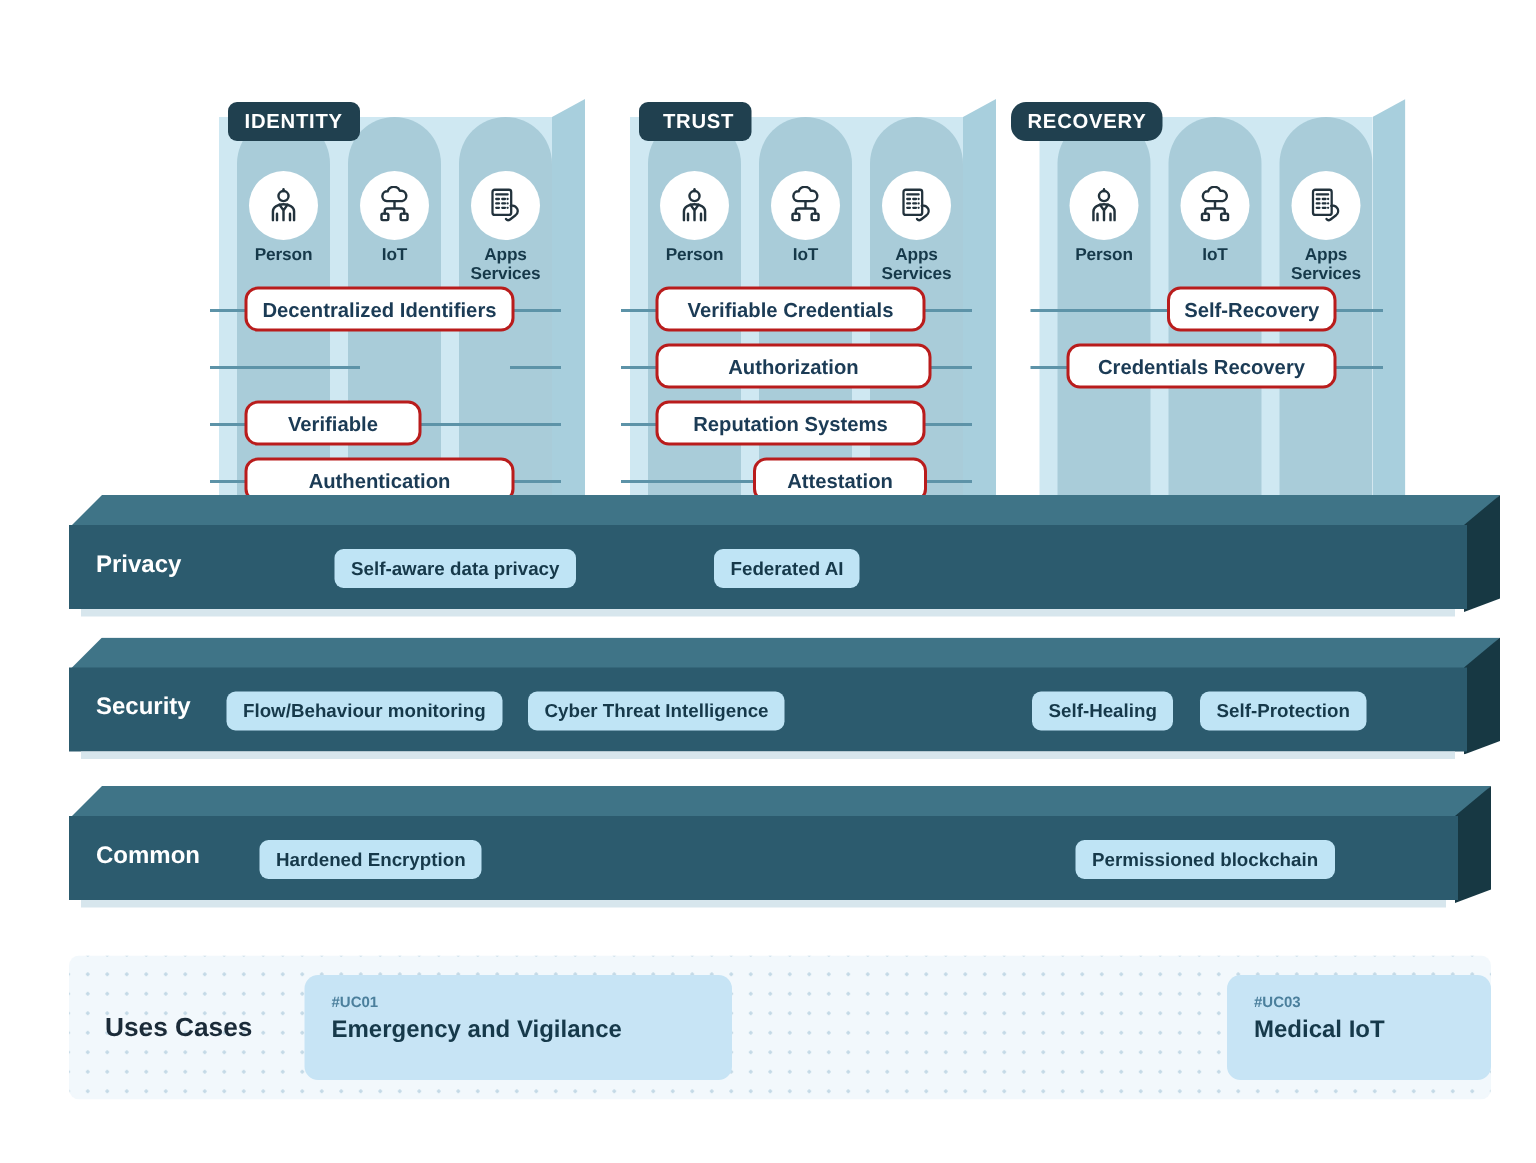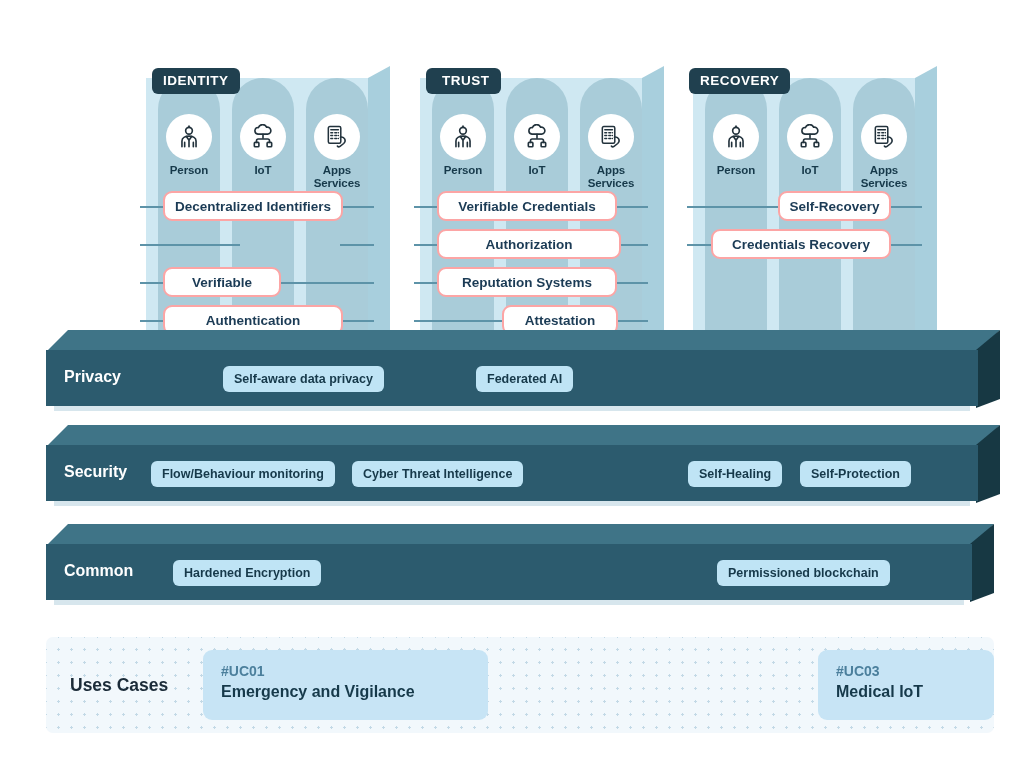--- a/index.html
+++ b/index.html
@@ -48,21 +48,21 @@
   
   .conn {
     position: absolute; height: 2px; background: #5d93a8;
   }
 
   
   .cap {
     position: absolute;
     height: 30px;
     background: #ffffff;
-    border: 2px solid #fca5a5;
+    border: 2px solid #b91c1c;
     border-radius: 9px;
     display: flex; align-items: center; justify-content: center;
     font-size: 13.5px; font-weight: 700; color: #1b3b55;
     white-space: nowrap; padding: 0 12px;
     z-index: 6;
   }
 
   
   .ptitle {
     position: absolute; top: 0; left: 8px;
@@ -115,21 +115,21 @@
   }
   #uc-title {
     position: absolute; left: 24px; top: 50%; transform: translateY(-50%);
     font-size: 17.5px; font-weight: 700; color: #1b2b38;
   }
   .uc-card {
     position: absolute; top: 13px; height: 70px;
     background: #c7e4f5; border-radius: 9px;
     padding: 13px 18px 0 18px;
   }
-  .uc-id { font-size: 14px; font-weight: 700; color: #4b7f9c; margin-bottom: 4px; }
+  .uc-id { font-size: 10px; font-weight: 700; color: #4b7f9c; margin-bottom: 4px; }
   .uc-name { font-size: 16px; font-weight: 700; color: #16394a; white-space: nowrap; }
 </style>
 </head>
 <body>
 
 <div id="stage">
 
   <div class="pillar" style="left:146px; top:66px; width:244px; height:281px; z-index:2;">
     <div class="pillar-side"></div>
     <div class="pillar-body">
@@ -250,21 +250,21 @@
   <div class="cap" style="left:502px; top:305px; width:116px;">Attestation</div>
 
   <div class="pillar" style="left:693px; top:66px; width:244px; height:281px; z-index:2;">
     <div class="pillar-side"></div>
     <div class="pillar-body">
       <div class="col c1"></div>
       <div class="col c2"></div>
       <div class="col c3"></div>
     </div>
   </div>
-  <div class="ptitle" style="left:689px; top:68px;">RECOVERY</div>
+  <div class="ptitle" style="left:674px; top:68px;border-radius:10px;">RECOVERY</div>
 
   <div style="position:absolute; left:705px; top:100px; width:62px; height:95px; z-index:5;">
     <div class="icon-circle">
       <svg viewBox="0 0 24 24" fill="none" stroke="#22323c" stroke-width="1.5" stroke-linecap="round" stroke-linejoin="round">
         <circle cx="12" cy="6.2" r="3.1"></circle>
           <path d="M12 3.1V2"></path>
         <path d="M5.5 21v-5.4c0-2.6 2.9-4.4 6.5-4.4s6.5 1.8 6.5 4.4V21"></path>
         <path d="M9.6 11.6 12 15l2.4-3.4M12 15v6M8 21v-4M16 21v-4"></path>
       </svg>
     </div>

